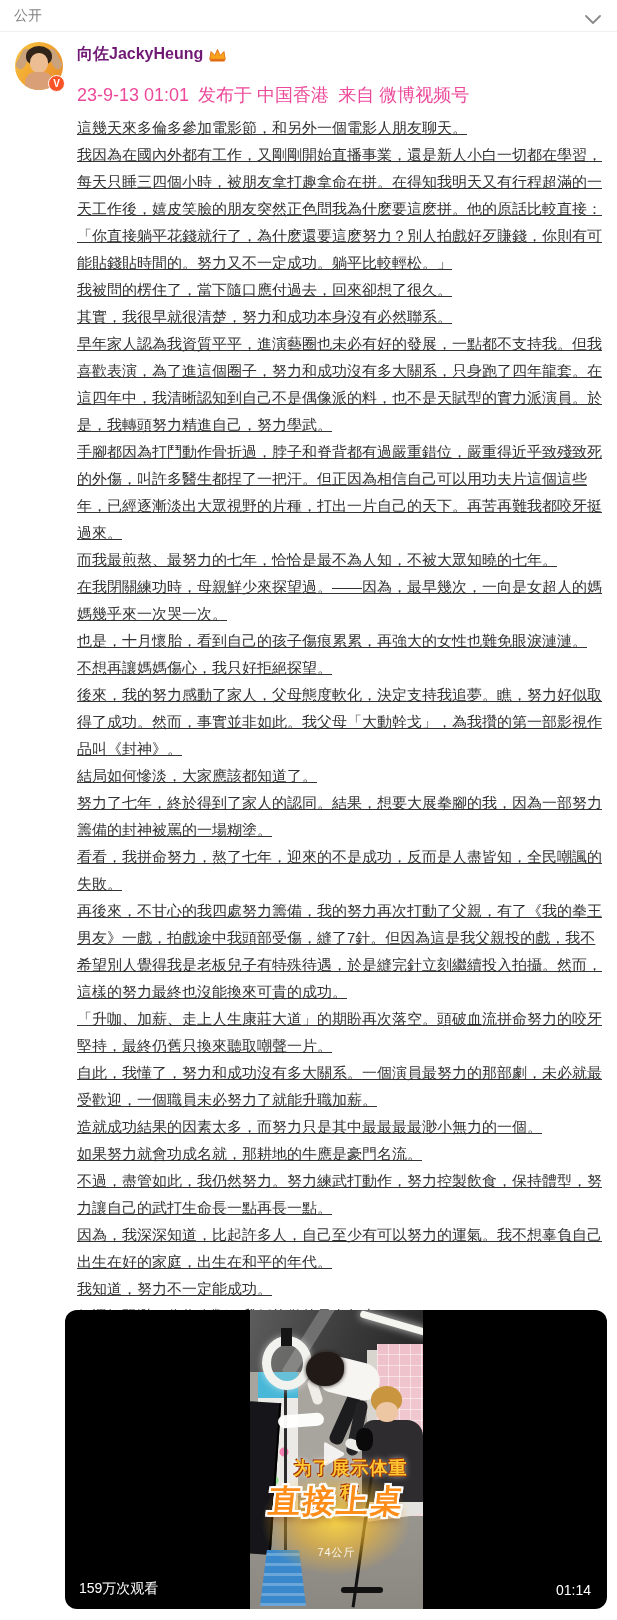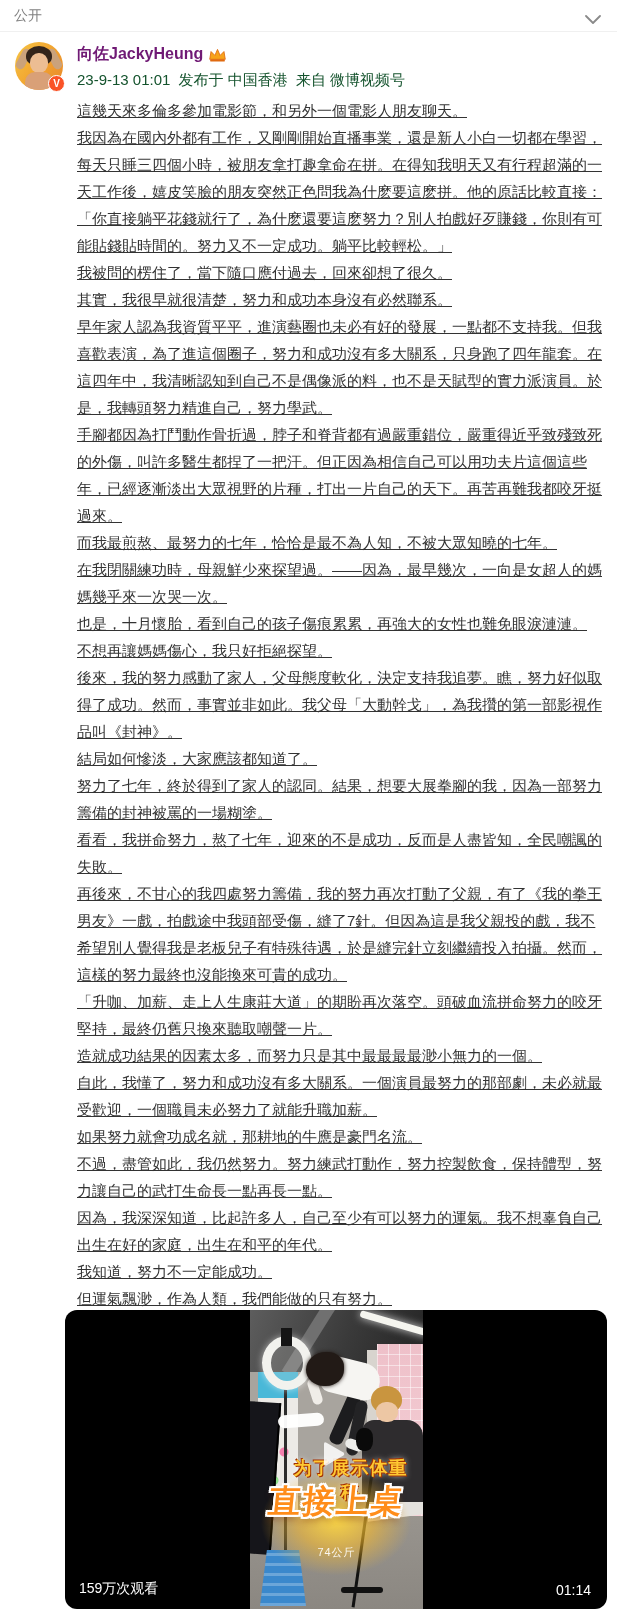--- a/index.html
+++ b/index.html
@@ -25,21 +25,21 @@
   .av-arm-r{ position:absolute; right:4px; top:6px; width:9px; height:22px; background:#caa27b; border-radius:5px; transform:rotate(-28deg); }
   .av-face{ position:absolute; left:15px; top:11px; width:18px; height:20px; background:#ecbd93; border-radius:48%; }
   .av-body{ position:absolute; left:10px; top:30px; width:28px; height:18px; background:#d9a077; border-radius:10px 10px 0 0; }
   .v-badge{ position:absolute; right:-2px; bottom:-2px; width:17px; height:17px; border-radius:50%;
     background:#fa5327; color:#fff; border:1.5px solid #fff; font-size:10px; font-weight:bold;
     display:flex; align-items:center; justify-content:center; }
   .profile-info{ margin-left:14px; padding-top:2px; }
   .name-row{ display:flex; align-items:center; gap:5px; }
   .username{ font-size:16px; font-weight:bold; color:#701a75; }
   .crown{ width:19px; height:16px; }
-  .meta{ margin-top:6px; font-size:15px; color:#14532d; }
+  .meta{ margin-top:18px; font-size:18px; color:#ec4899; }
   .meta span{ margin-right:4px; }
 
   
   .post-text{ margin:7px 14px 0 77px; width:528px; font-size:15px; line-height:27px; color:#333; }
   .para{ white-space:pre-wrap; word-break:break-all;text-decoration:underline; }
   .video-link{ color:#eb7350; text-decoration:none; cursor:pointer; white-space:nowrap; }
   .vlink-icon{ width:17px; height:13px; vertical-align:-1px; margin:0 2px 0 6px; }
 
   
   .video-card{ position:absolute; left:65px; top:1310px; width:542px; height:299px;
@@ -150,22 +150,22 @@
     <p class="para">而我最煎熬、最努力的七年，恰恰是最不為人知，不被大眾知曉的七年。</p>
     <p class="para">在我閉關練功時，母親鮮少來探望過。——因為，最早幾次，一向是女超人的媽媽幾乎來一次哭一次。</p>
     <p class="para">也是，十月懷胎，看到自己的孩子傷痕累累，再強大的女性也難免眼淚漣漣。</p>
     <p class="para">不想再讓媽媽傷心，我只好拒絕探望。</p>
     <p class="para">後來，我的努力感動了家人，父母態度軟化，決定支持我追夢。瞧，努力好似取得了成功。然而，事實並非如此。我父母「大動幹戈」，為我攢的第一部影視作品叫《封神》。</p>
     <p class="para">結局如何慘淡，大家應該都知道了。</p>
     <p class="para">努力了七年，終於得到了家人的認同。結果，想要大展拳腳的我，因為一部努力籌備的封神被罵的一場糊塗。</p>
     <p class="para">看看，我拼命努力，熬了七年，迎來的不是成功，反而是人盡皆知，全民嘲諷的失敗。</p>
     <p class="para">再後來，不甘心的我四處努力籌備，我的努力再次打動了父親，有了《我的拳王男友》一戲，拍戲途中我頭部受傷，縫了7針。但因為這是我父親投的戲，我不希望別人覺得我是老板兒子有特殊待遇，於是縫完針立刻繼續投入拍攝。然而，這樣的努力最終也沒能換來可貴的成功。</p>
     <p class="para">「升咖、加薪、走上人生康莊大道」的期盼再次落空。頭破血流拼命努力的咬牙堅持，最終仍舊只換來聽取嘲聲一片。</p>
+    <p class="para">自此，我懂了，努力和成功沒有多大關系。一個演員最努力的那部劇，未必就最受歡迎，一個職員未必努力了就能升職加薪。</p>
     <p class="para">造就成功結果的因素太多，而努力只是其中最最最最渺小無力的一個。</p>
-    <p class="para">自此，我懂了，努力和成功沒有多大關系。一個演員最努力的那部劇，未必就最受歡迎，一個職員未必努力了就能升職加薪。</p>
     <p class="para">如果努力就會功成名就，那耕地的牛應是豪門名流。</p>
     <p class="para">不過，盡管如此，我仍然努力。努力練武打動作，努力控製飲食，保持體型，努力讓自己的武打生命長一點再長一點。</p>
     <p class="para">因為，我深深知道，比起許多人，自己至少有可以努力的運氣。我不想辜負自己出生在好的家庭，出生在和平的年代。</p>
     <p class="para">我知道，努力不一定能成功。</p>
     <p class="para">但運氣飄渺，作為人類，我們能做的只有努力。</p>
     <p class="para"> 往深處想，這是人生中唯一可控的變量，我無法決定自己是否比他人幸運，唯獨能確定的，是自己是否已拼盡全力努力。</p>
     <p class="para"> 古話說，盡人事待天命。</p>
     <p class="para">努力或許無用，卻創造了「人定勝天」之類的奇跡。</p>
     <p class="para last-para"><span>接下來我仍然會繼續努力，努力拍電影，努力做好淘寶直播，努力工作，努力生活，努力不辜負最長不過百年的短暫一生。</span><a class="video-link"><svg class="vlink-icon" viewBox="0 0 17 13">
           <rect x="0.7" y="0.7" width="15.6" height="11.6" rx="2.4" fill="none" stroke="#eb7350" stroke-width="1.4"></rect>

